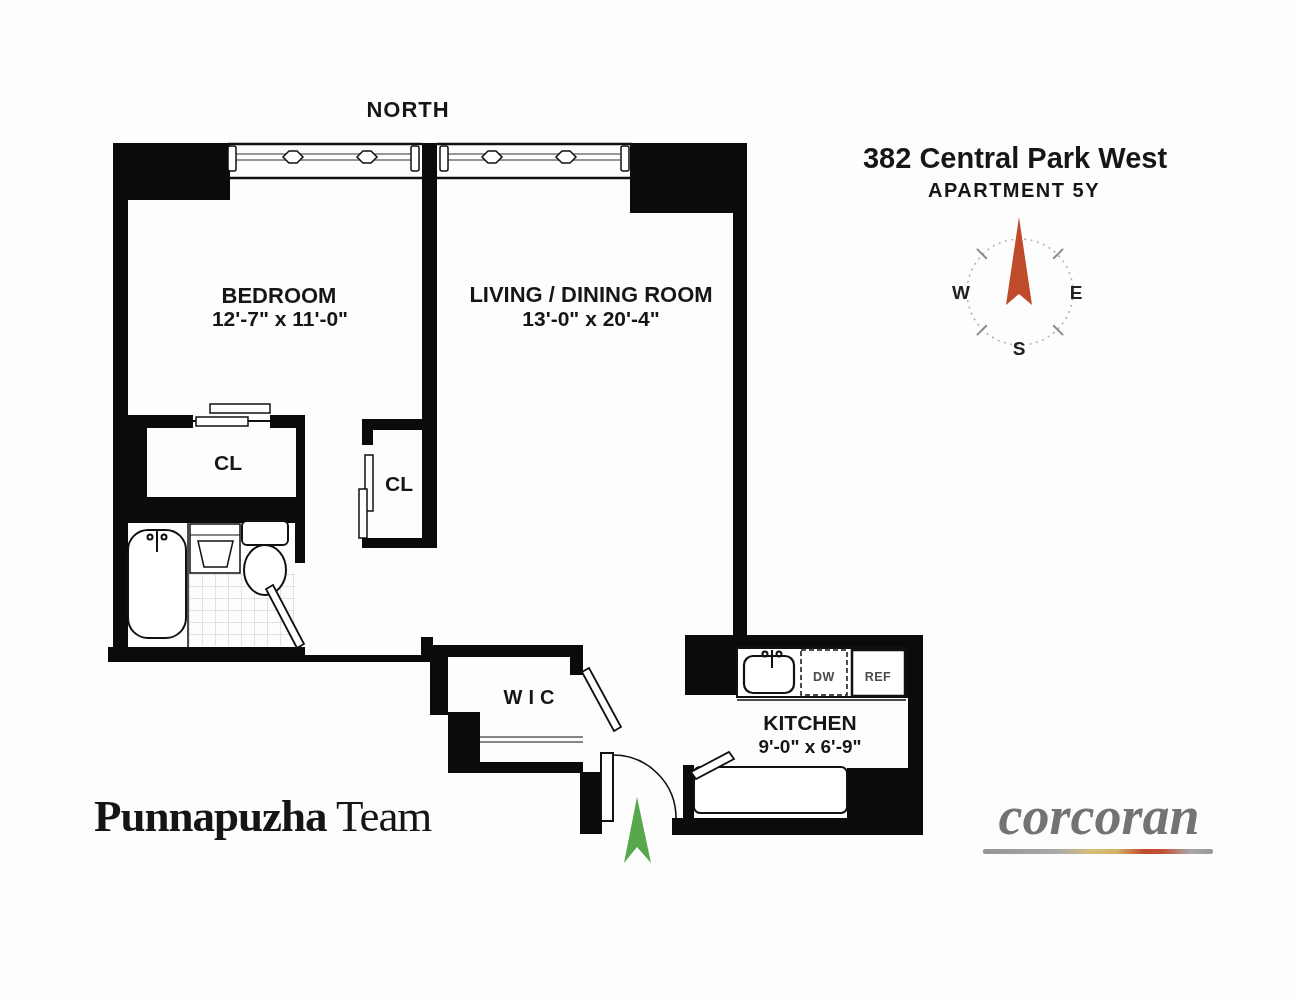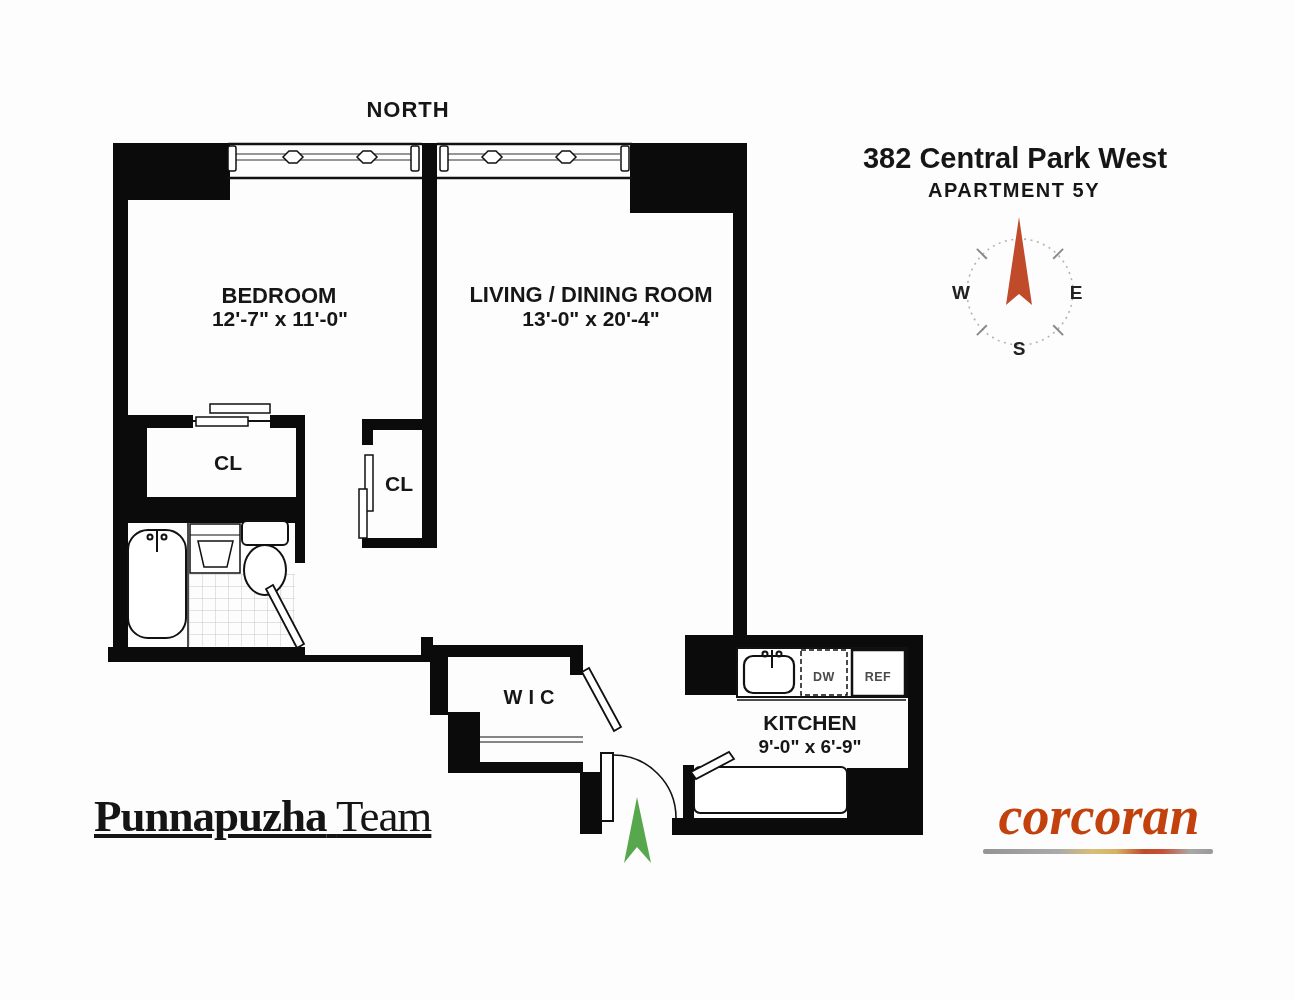--- a/index.html
+++ b/index.html
@@ -12,25 +12,25 @@
   .cl-label{font-size:21px;}
   .wic-label{font-size:20px;letter-spacing:6px;}
   .kitchen-name{font-size:21px;}
   .kitchen-dims{font-size:19px;}
   .north-label{font-size:22px;letter-spacing:1px;}
   .appliance-label{font-size:12.5px;fill:#4a4a4a;font-weight:600;letter-spacing:.5px;}
   .compass-letter{font-size:19px;font-weight:600;fill:#222;}
   .addr-title{font-size:29px;}
   .addr-sub{font-size:20px;letter-spacing:1.5px;}
   #team{position:absolute;left:94px;top:790px;font-family:"Liberation Serif",serif;
-        font-size:45px;color:#151515;letter-spacing:-1px;white-space:nowrap;text-decoration:underline;}
+        font-size:45px;color:#151515;letter-spacing:-1px;white-space:nowrap;}
   #team .bold{font-weight:bold;}
   #corcoran-wrap{position:absolute;left:983px;top:788px;width:232px;text-align:center;}
   #corcoran-text{font-family:"Liberation Serif",serif;font-style:italic;font-weight:600;
-        font-size:54px;color:#c2410c;line-height:1.05;}
+        font-size:54px;color:#737373;line-height:1.05;}
   #corcoran-bar{margin-top:4px;height:5px;width:230px;border-radius:2px;
         background:linear-gradient(to right,#949494 0%,#a9a9a9 32%,#d9be75 48%,#d4b267 58%,
         #c04a2d 70%,#c55036 78%,#a8a8a8 90%,#999999 100%);}
 </style>
 </head>
 <body>
 
 <div id="canvas">
 
 <svg width="1294" height="1000" viewBox="0 0 1294 1000">

